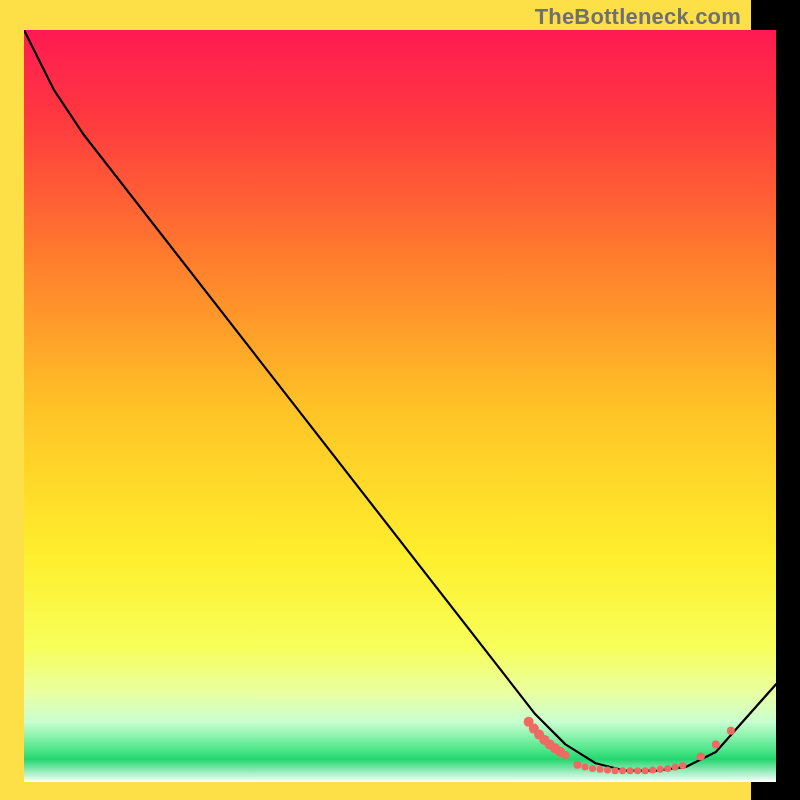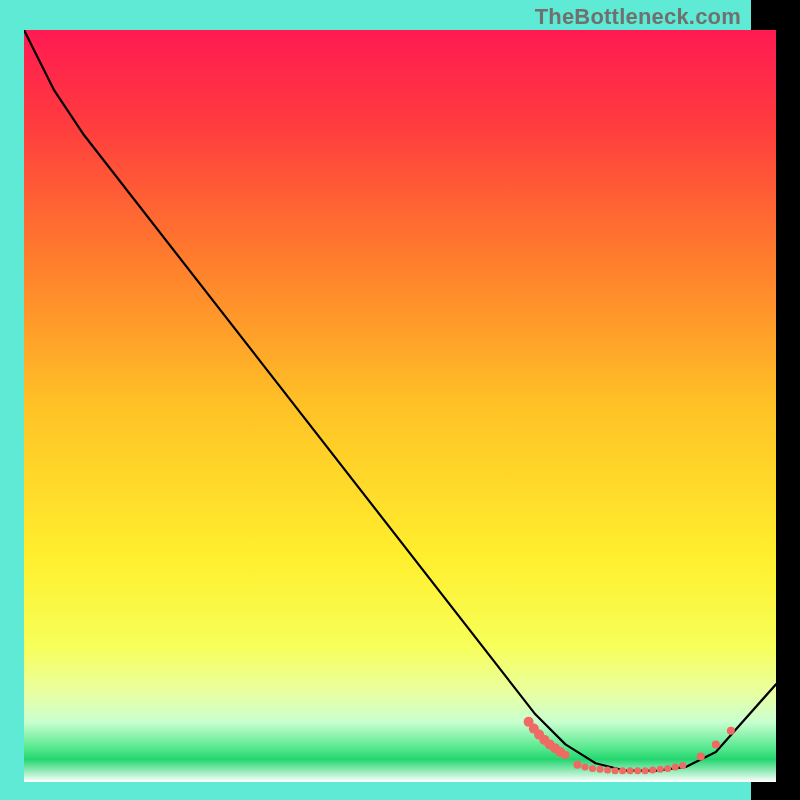--- a/index.html
+++ b/index.html
@@ -7,21 +7,21 @@
     padding: 0;
     width: 800px;
     height: 800px;
     background: #000;
     font-family: Arial, Helvetica, sans-serif;
   }
   .frame {
     position: relative;
     width: 751px;
     height: 800px;
-    background: #5eead4;
+    background: #fde047;
   }
   .watermark {
     position: absolute;
     top: 4px;
     right: 10px;
     color: #707070;
     font-size: 22px;
     font-weight: 600;
     letter-spacing: 0.2px;
   }

